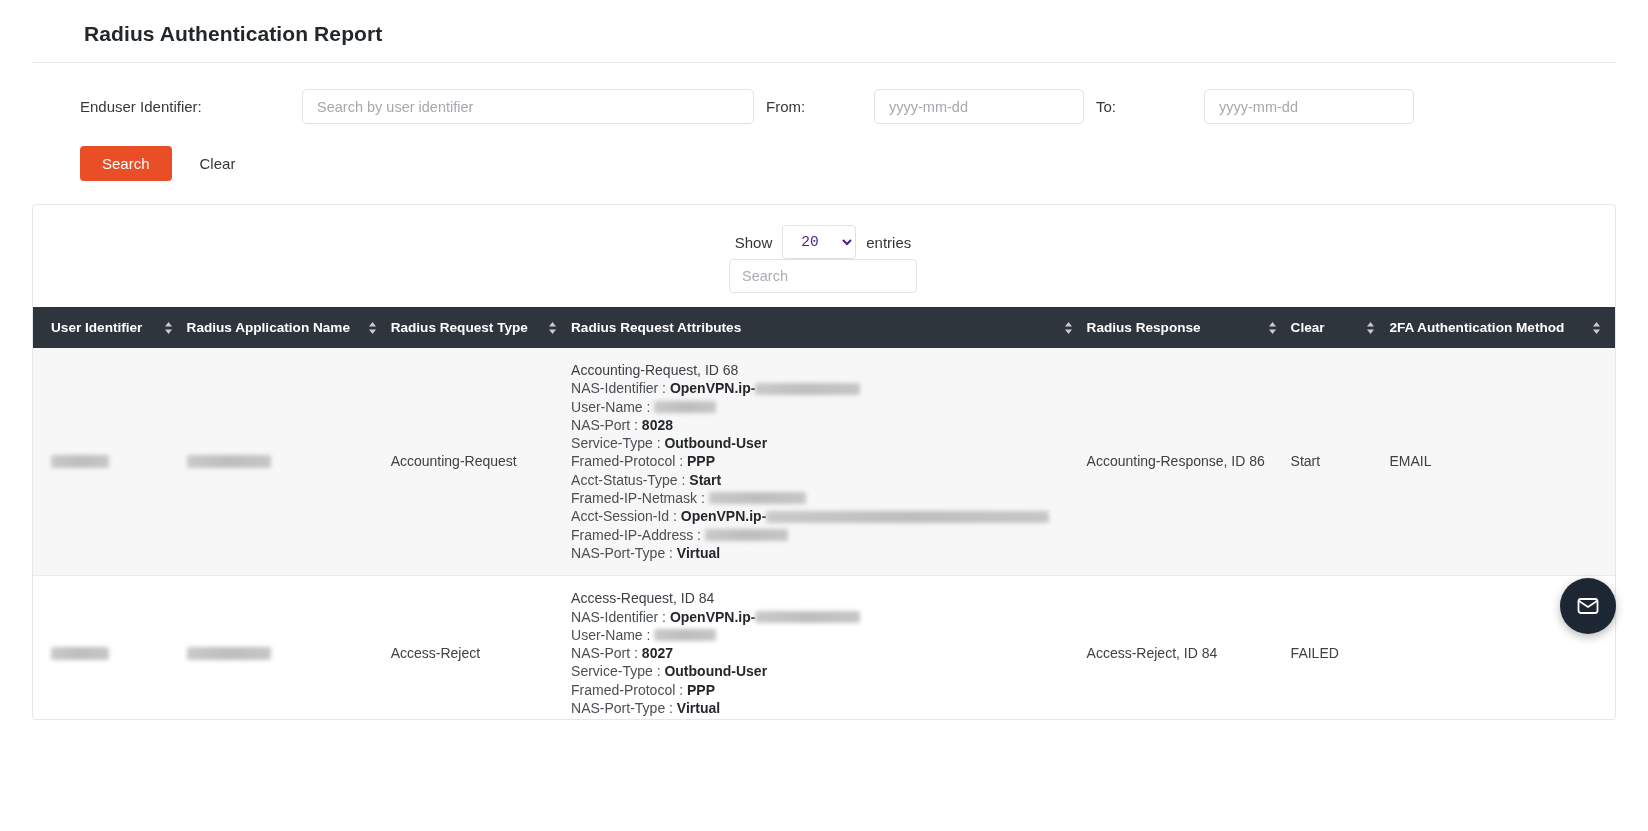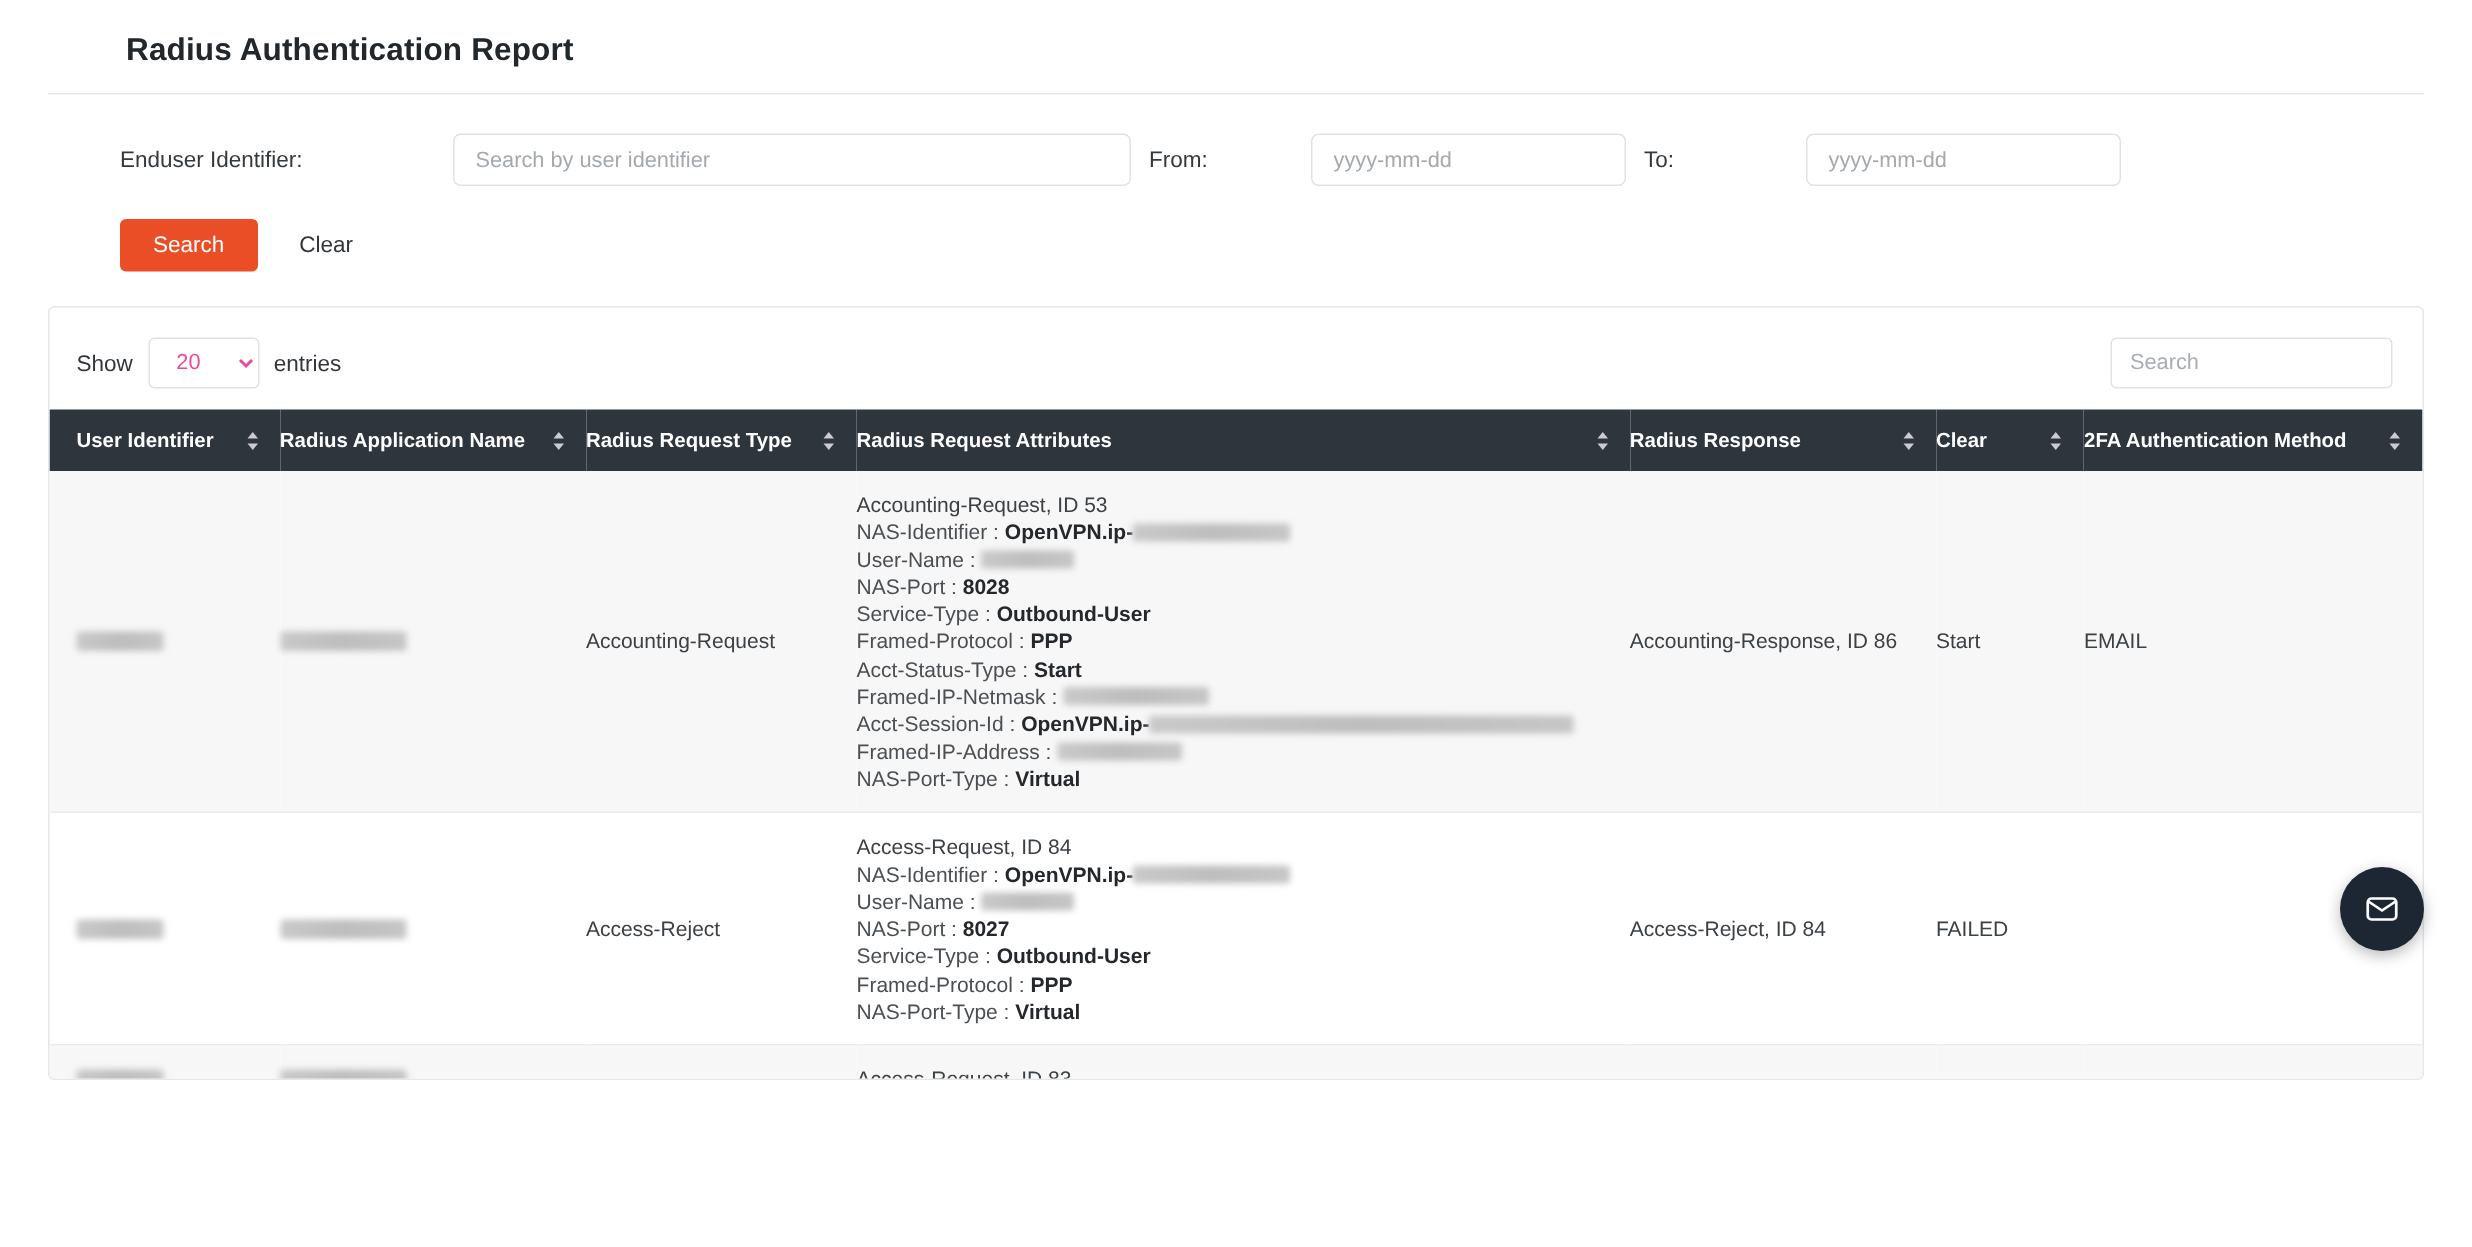--- a/index.html
+++ b/index.html
@@ -101,31 +101,32 @@
     border-radius: 4px;
     background: #fff;
     height: 516px;
     overflow: hidden;
   }
   .table-controls {
     display: flex;
     align-items: center;
     justify-content: space-between;
     padding: 20px 20px 14px 18px;
+    flex-direction: column;
   }
   .show-entries { display: flex; align-items: center; gap: 10px; font-size: 15px; color: #32363a; }
   .select-len {
     height: 34px;
     border: 1px solid #dfe2e5;
     border-radius: 4px;
     background: #fff;
     font-size: 14.5px;
-    color: #ec4899;
+    color: #4c1d95;
     padding: 0 8px 0 14px;
-    font-family: Liberation Sans, sans-serif;
+    font-family: Liberation Mono, monospace;
     outline: none;
     width: 74px;
   }
   .search-box {
     width: 188px;
     height: 34px;
     border: 1px solid #dfe2e5;
     border-radius: 4px;
     padding: 0 12px;
     font-size: 14.5px;
@@ -317,21 +318,21 @@
               </span>
             </th>
           </tr>
       </thead>
       <tbody id="body-rows">
           <tr class="alt">
             <td class="c1"><span class="redact tall" style="width:58px"></span></td>
             <td class="c2"><span class="redact tall" style="width:84px"></span></td>
             <td class="c3">Accounting-Request</td>
             <td class="c4 attrs">
-              <div class="attr-line">Accounting-Request, ID 53</div>
+              <div class="attr-line">Accounting-Request, ID 68</div>
               <div class="attr-line"><span class="attr-key">NAS-Identifier : </span><span class="attr-val">OpenVPN.ip-</span><span class="redact " style="width:105px"></span></div>
               <div class="attr-line"><span class="attr-key">User-Name : </span><span class="redact " style="width:62px"></span></div>
               <div class="attr-line"><span class="attr-key">NAS-Port : </span><span class="attr-val">8028</span></div>
               <div class="attr-line"><span class="attr-key">Service-Type : </span><span class="attr-val">Outbound-User</span></div>
               <div class="attr-line"><span class="attr-key">Framed-Protocol : </span><span class="attr-val">PPP</span></div>
               <div class="attr-line"><span class="attr-key">Acct-Status-Type : </span><span class="attr-val">Start</span></div>
               <div class="attr-line"><span class="attr-key">Framed-IP-Netmask : </span><span class="redact " style="width:97px"></span></div>
               <div class="attr-line"><span class="attr-key">Acct-Session-Id : </span><span class="attr-val">OpenVPN.ip-</span><span class="redact " style="width:283px"></span></div>
               <div class="attr-line"><span class="attr-key">Framed-IP-Address : </span><span class="redact " style="width:83px"></span></div>
               <div class="attr-line"><span class="attr-key">NAS-Port-Type : </span><span class="attr-val">Virtual</span></div>

